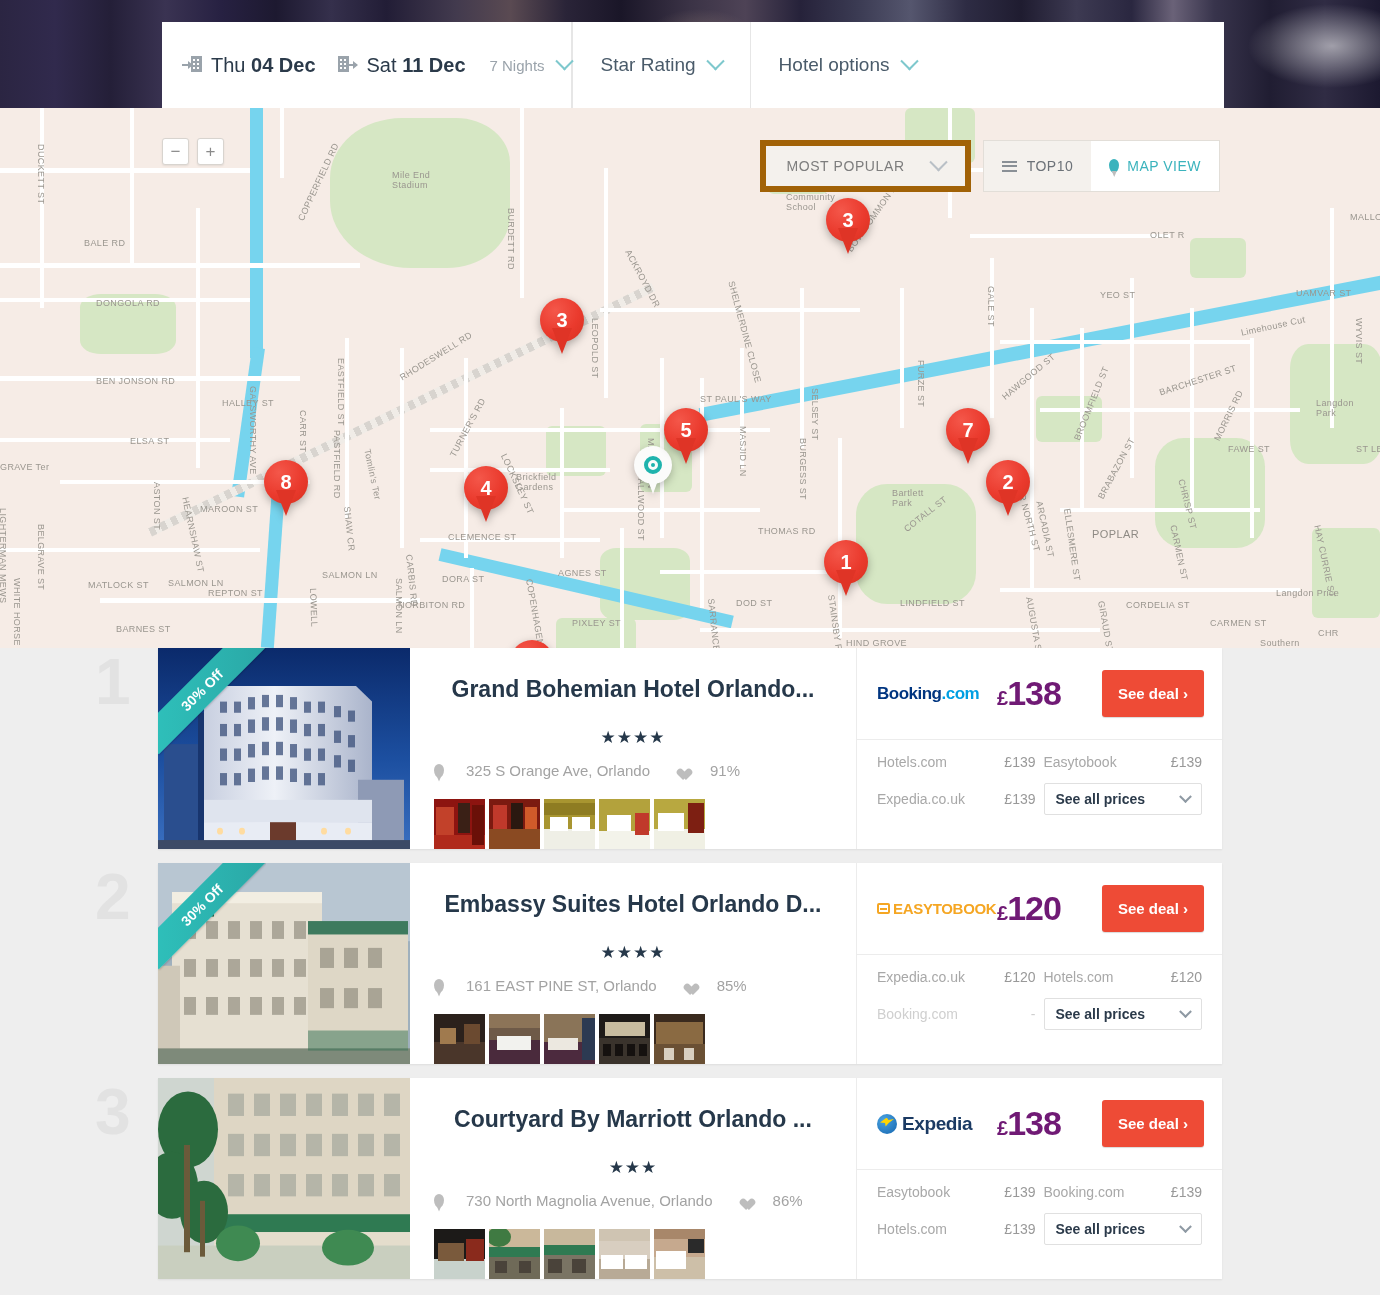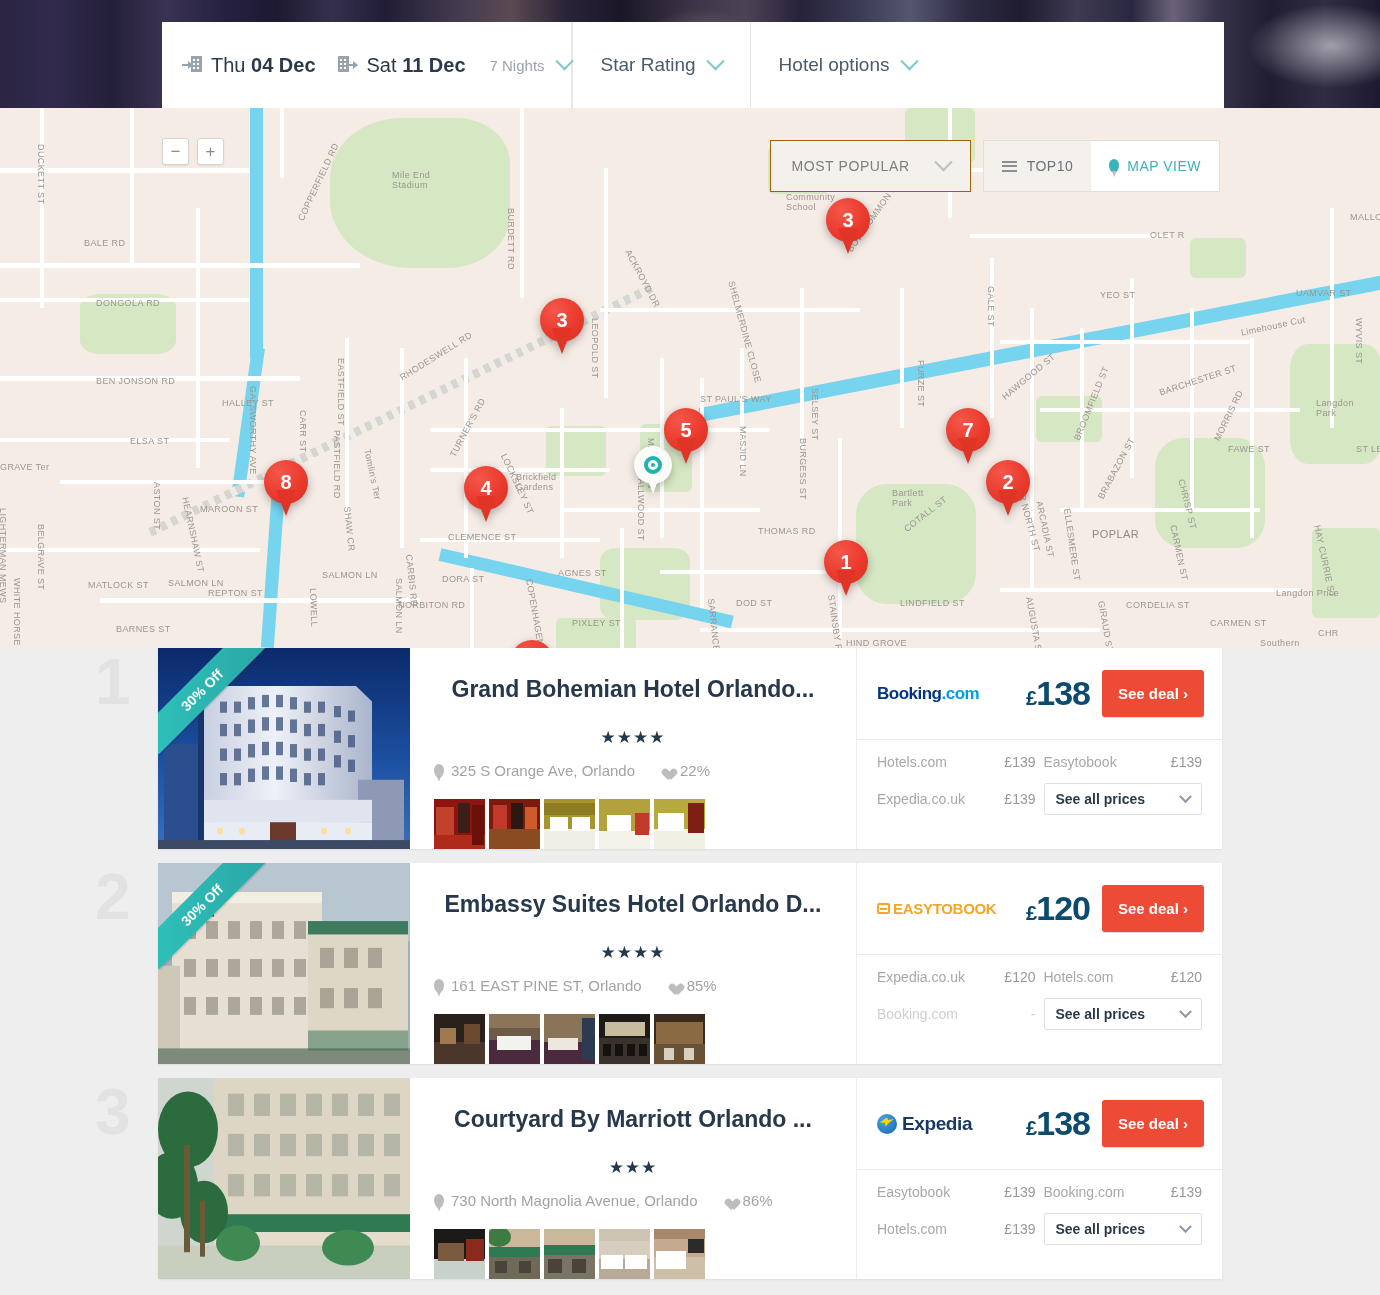--- a/index.html
+++ b/index.html
@@ -107,21 +107,21 @@
 
   .zoomctl { position:absolute; top:30px; left:162px; display:flex; gap:8px; z-index:12; }
   .zoomctl div {
     width:27px; height:27px; background:#fff; border:1px solid #d8d4cf; border-radius:3px;
     display:flex; align-items:center; justify-content:center; color:#8a8a8a; font-size:17px;
     box-shadow:0 1px 2px rgba(0,0,0,.08);
   }
 
   .mapctl { position:absolute; top:32px; right:160px; display:flex; gap:12px; z-index:12; }
   .mc-pop {
-    background:#f4f1ed; border:1px solid #a16207; height:52px; padding:0 20px;
+    background:#f4f1ed; border:6px solid #a16207; height:52px; padding:0 20px;
     display:flex; align-items:center; gap:14px; font-size:14px; color:#7d7d7d; letter-spacing:.6px;
   }
   .mc-group { display:flex; height:52px; border:1px solid #e2ded8; }
   .mc-top10 { background:#f4f1ed; padding:0 18px; display:flex; align-items:center; gap:10px;
     font-size:14px; color:#6c7278; letter-spacing:.5px; }
   .mc-map { background:#fff; padding:0 18px; display:flex; align-items:center; gap:8px;
     font-size:14px; color:#3bb3bd; letter-spacing:.5px; }
   .hamb { display:inline-block; width:15px; height:11px; position:relative; }
   .hamb::before, .hamb::after, .hamb i {
     content:""; position:absolute; left:0; width:15px; height:2px; background:#8a9096;
@@ -172,37 +172,37 @@
     position:absolute; left:-32px; top:27px; width:152px; text-align:center;
     background:linear-gradient(135deg,#2fc3bd,#2aa8a6);
     color:#fff; font-size:14px; font-weight:bold; padding:7px 0;
     transform: rotate(-45deg); box-shadow:0 1px 2px rgba(0,0,0,.18);
   }
   .card-mid { flex:1; padding:28px 24px 0 24px; position:relative; }
   .htitle { display:flex; align-items:center; gap:24px;flex-direction:column; }
   .htitle h3 { font-size:23px; color:#26384a; font-weight:bold; white-space:nowrap; }
   .stars { color:#26384a; font-size:17px; letter-spacing:1px; }
   .hmeta { display:flex; align-items:center; gap:24px; margin-top:14px; }
-  .hmeta .it { display:flex; align-items:center; gap:7px; font-size:15px; color:#a3a3a3; }
+  .hmeta .it { display:flex; align-items:center; gap:22px; font-size:15px; color:#a3a3a3; }
   .pin-ic { display:inline-block; width:10px;height:14px; background:#bdbdbd;
     border-radius:50% 50% 50% 50% / 42% 42% 58% 58%; position:relative; }
   .pin-ic::after{ content:""; position:absolute; left:2.5px; bottom:-4px; width:5px;height:6px;
     background:#bdbdbd; clip-path: polygon(0 0,100% 0,50% 100%); }
   .heart { display:inline-block; width:14px;height:13px; position:relative; }
   .heart::before,.heart::after{ content:""; position:absolute; top:0; width:7px;height:11px;
     background:#bdbdbd; border-radius:7px 7px 0 0; }
   .heart::before{ left:7px; transform:rotate(45deg); transform-origin:0 100%; }
   .heart::after{ left:7px; transform:rotate(-45deg); transform-origin:100% 100%; }
   .thumbs { display:flex; gap:4px; margin-top:20px; }
   .thumbs .t { width:51px; height:50px; display:block; }
 
   .card-right { width:366px; flex:none; border-left:1px solid #ececec; display:flex; flex-direction:column; }
   .cr-top { display:flex; align-items:center; padding:22px 18px 22px 20px; gap:0; }
   .provider { width:120px; flex:none; }
-  .price-big { flex:1; text-align:right; padding-right:12px; font-size:34px; color:#0c4a6e; font-weight:bold;
+  .price-big { flex:1; padding-right:20px; font-size:34px; color:#701a75; font-weight:bold;
     white-space:nowrap; letter-spacing:-1px; }
   .price-big .cur { font-size:20px; font-weight:bold; }
   .see-deal {
     background:#ee4b36; color:#fff; border:none; font-size:15px; font-weight:bold;
     padding:0 16px; height:47px; border-radius:3px; cursor:pointer; white-space:nowrap;
     box-shadow:0 1px 1px rgba(0,0,0,.15);
   }
   .cr-bot { border-top:1px solid #ececec; padding:14px 20px 16px 20px; }
   .cr-grid { display:grid; grid-template-columns: 1fr 1fr; column-gap:8px; row-gap:13px; align-items:center; }
   .oprow { display:flex; justify-content:space-between; align-items:center; font-size:14px; color:#a8a8a8; }
@@ -608,21 +608,21 @@
             <h3>Grand Bohemian Hotel Orlando...</h3>
             <span class="stars">★★★★</span>
           </div>
           <div class="hmeta">
             <span class="it">
               <span class="pin-ic"></span>
               <span>325 S Orange Ave, Orlando</span>
             </span>
             <span class="it">
               <span class="heart"></span>
-              <span>22%</span>
+              <span>91%</span>
             </span>
           </div>
           <div class="thumbs">
             <svg class="t" viewBox="0 0 51 50">
                 <rect width="51" height="50" fill="#8d1410"></rect>
                 <rect x="2" y="8" width="18" height="34" fill="#c2412a"></rect>
                 <rect x="24" y="4" width="12" height="30" fill="#3a2016"></rect>
                 <rect x="0" y="36" width="51" height="14" fill="#b02a1c"></rect>
                 <rect x="38" y="6" width="12" height="40" fill="#6a1008"></rect>
               </svg>

